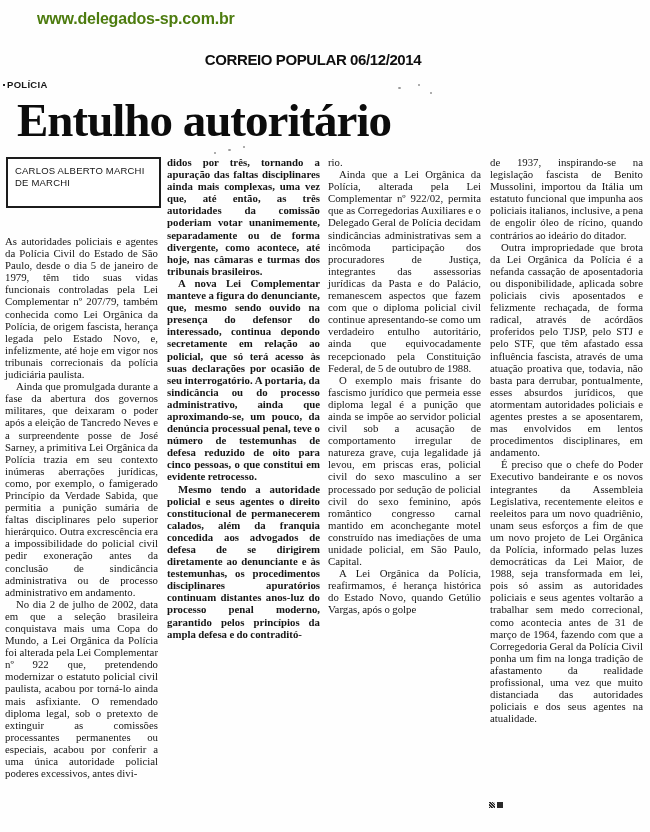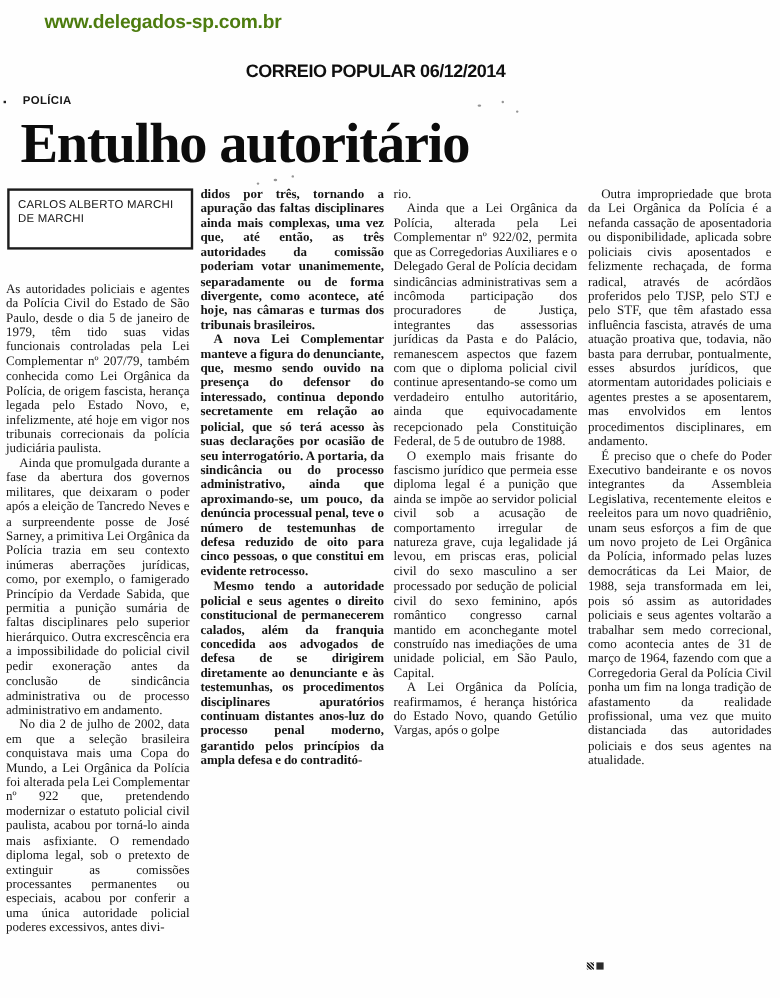--- a/index.html
+++ b/index.html
@@ -24,21 +24,20 @@
     text-align: center;
     font-family: "Liberation Sans", sans-serif;
     font-weight: 700; font-size: 15px; color: #0f0f0f;
     letter-spacing: -0.4px;
   }
   .section-label {
     position: absolute; left: 7px; top: 79px;
     font-family: "Liberation Sans", sans-serif;
     font-weight: 700; font-size: 9.5px; color: #161616;
     letter-spacing: 0.3px;
-    margin-left: 12px;
   }
   .section-dot {
     position: absolute; left: 3px; top: 84px;
     width: 2px; height: 2px; background: #222;
   }
   .headline {
     position: absolute; left: 5px; top: 84px; margin: 12px;
     font-family: "Liberation Serif", serif;
     font-weight: 700; font-size: 47px; color: #0c0c0c;
     letter-spacing: -1px; line-height: 1.05;
@@ -126,20 +125,21 @@
   </div>
 
   <div class="col col-3">
     <p>rio.</p>
     <p class="indent">Ainda que a Lei Orgânica da Polícia, alterada pela Lei Complementar nº 922/02, permita que as Corregedorias Auxiliares e o Delegado Geral de Polícia decidam sindicâncias administrativas sem a incômoda participação dos procuradores de Justiça, integrantes das assessorias jurídicas da Pasta e do Palácio, remanescem aspectos que fazem com que o diploma policial civil continue apresentando-se como um verdadeiro entulho autoritário, ainda que equivocadamente recepcionado pela Constituição Federal, de 5 de outubro de 1988.</p>
     <p class="indent">O exemplo mais frisante do fascismo jurídico que permeia esse diploma legal é a punição que ainda se impõe ao servidor policial civil sob a acusação de comportamento irregular de natureza grave, cuja legalidade já levou, em priscas eras, policial civil do sexo masculino a ser processado por sedução de policial civil do sexo feminino, após romântico congresso carnal mantido em aconchegante motel construído nas imediações de uma unidade policial, em São Paulo, Capital.</p>
     <p class="indent">A Lei Orgânica da Polícia, reafirmamos, é herança histórica do Estado Novo, quando Getúlio Vargas, após o golpe</p>
   </div>
 
   <div class="col col-4">
+    <p>de 1937, inspirando-se na legislação fascista de Benito Mussolini, importou da Itália um estatuto funcional que impunha aos policiais italianos, inclusive, a pena de engolir óleo de rícino, quando contrários ao ideário do ditador.</p>
     <p class="indent">Outra impropriedade que brota da Lei Orgânica da Polícia é a nefanda cassação de aposentadoria ou disponibilidade, aplicada sobre policiais civis aposentados e felizmente rechaçada, de forma radical, através de acórdãos proferidos pelo TJSP, pelo STJ e pelo STF, que têm afastado essa influência fascista, através de uma atuação proativa que, todavia, não basta para derrubar, pontualmente, esses absurdos jurídicos, que atormentam autoridades policiais e agentes prestes a se aposentarem, mas envolvidos em lentos procedimentos disciplinares, em andamento.</p>
     <p class="indent">É preciso que o chefe do Poder Executivo bandeirante e os novos integrantes da Assembleia Legislativa, recentemente eleitos e reeleitos para um novo quadriênio, unam seus esforços a fim de que um novo projeto de Lei Orgânica da Polícia, informado pelas luzes democráticas da Lei Maior, de 1988, seja transformada em lei, pois só assim as autoridades policiais e seus agentes voltarão a trabalhar sem medo correcional, como acontecia antes de 31 de março de 1964, fazendo com que a Corregedoria Geral da Polícia Civil ponha um fim na longa tradição de afastamento da realidade profissional, uma vez que muito distanciada das autoridades policiais e dos seus agentes na atualidade.</p>
   </div>
 
   <div class="credit">
     <span class="sq hatch"></span><span class="sq"></span>
   </div>
 
   <div class="speck s1"></div>
   <div class="speck s2"></div>

